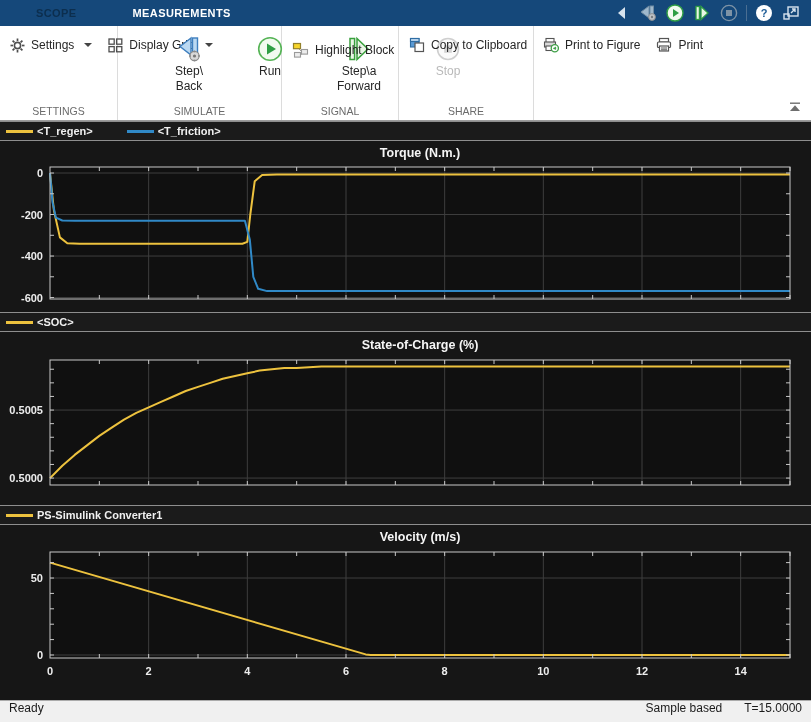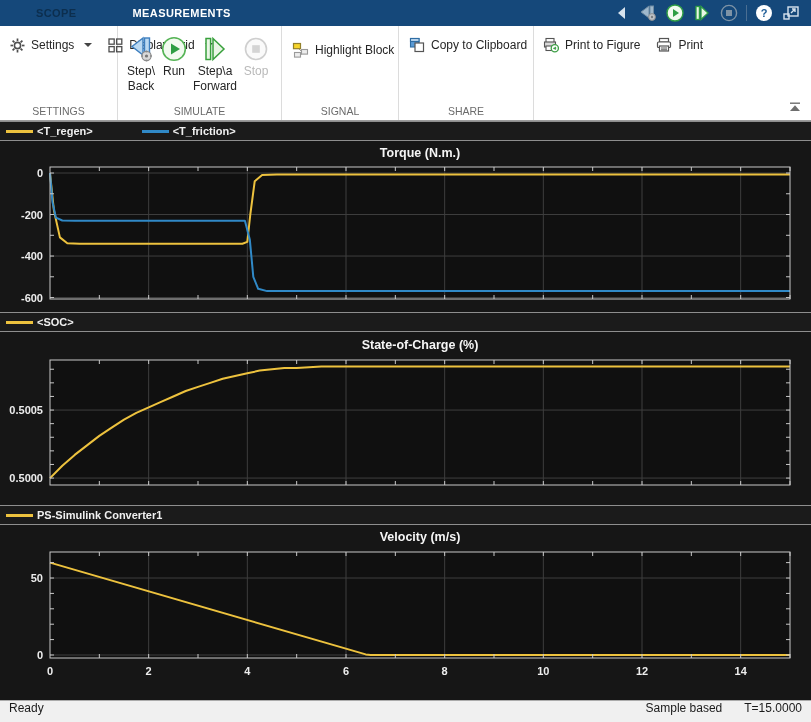--- a/index.html
+++ b/index.html
@@ -25,29 +25,29 @@
   .sec-simulate { width:164px; padding:6px 4px 16px 6px; }
   .sec-signal   { width:117px; padding:12px 4px 16px 8px; }
   .sec-share    { width:135px; padding:7px 4px 16px 8px; }
   .sec-fill     { flex:1; border-right:none; position:relative; }
   .rowbtn { display:flex; align-items:center; gap:6px; height:24px; font-size:12px; color:#262626;
             white-space:nowrap; cursor:pointer; padding:0 2px; }
   .caret { width:0; height:0; border-left:4px solid transparent; border-right:4px solid transparent;
            border-top:4px solid #444; margin-left:4px; }
   .sim-row { display:flex; align-items:flex-start; }
   .bigbtn { display:flex; flex-direction:column; align-items:center; font-size:12px; color:#262626;
-            cursor:pointer; line-height:15px; padding:2px 3px; }
+            cursor:pointer; line-height:15px; padding:2px 3px;margin-left:48px; }
   .bigbtn .ic { height:30px; display:flex; align-items:center; justify-content:center; }
   .bigbtn.disabled { color:#B9B9B9; cursor:default; }
   .collapse-btn { position:absolute; right:10px; bottom:4px; cursor:pointer; }
 
   
   .canvas { background:#161616; }
   .legendbar { height:20px; background:#1B1B1B; border-top:1px solid #8E8E8E; border-bottom:1px solid #8E8E8E;
-               display:flex; align-items:center; padding-left:6px; gap:49px; }
+               display:flex; align-items:center; padding-left:6px; gap:34px; }
   .lentry { display:flex; align-items:center; gap:4px; }
   .swatch { width:27px; height:3px; display:inline-block; }
   .llabel { font-size:11px; font-weight:bold; color:#F0F0F0; }
   svg.chart { display:block; }
   svg text { font-family:"Liberation Sans", sans-serif; }
 
   
   .statusbar { height:22px; background:#F0F0F0; border-top:1px solid #ABABAB; display:flex;
                align-items:flex-start; font-size:12px; color:#1A1A1A; padding:0 9px; }
   .statusbar .right { margin-left:auto; display:flex; gap:22px; }

